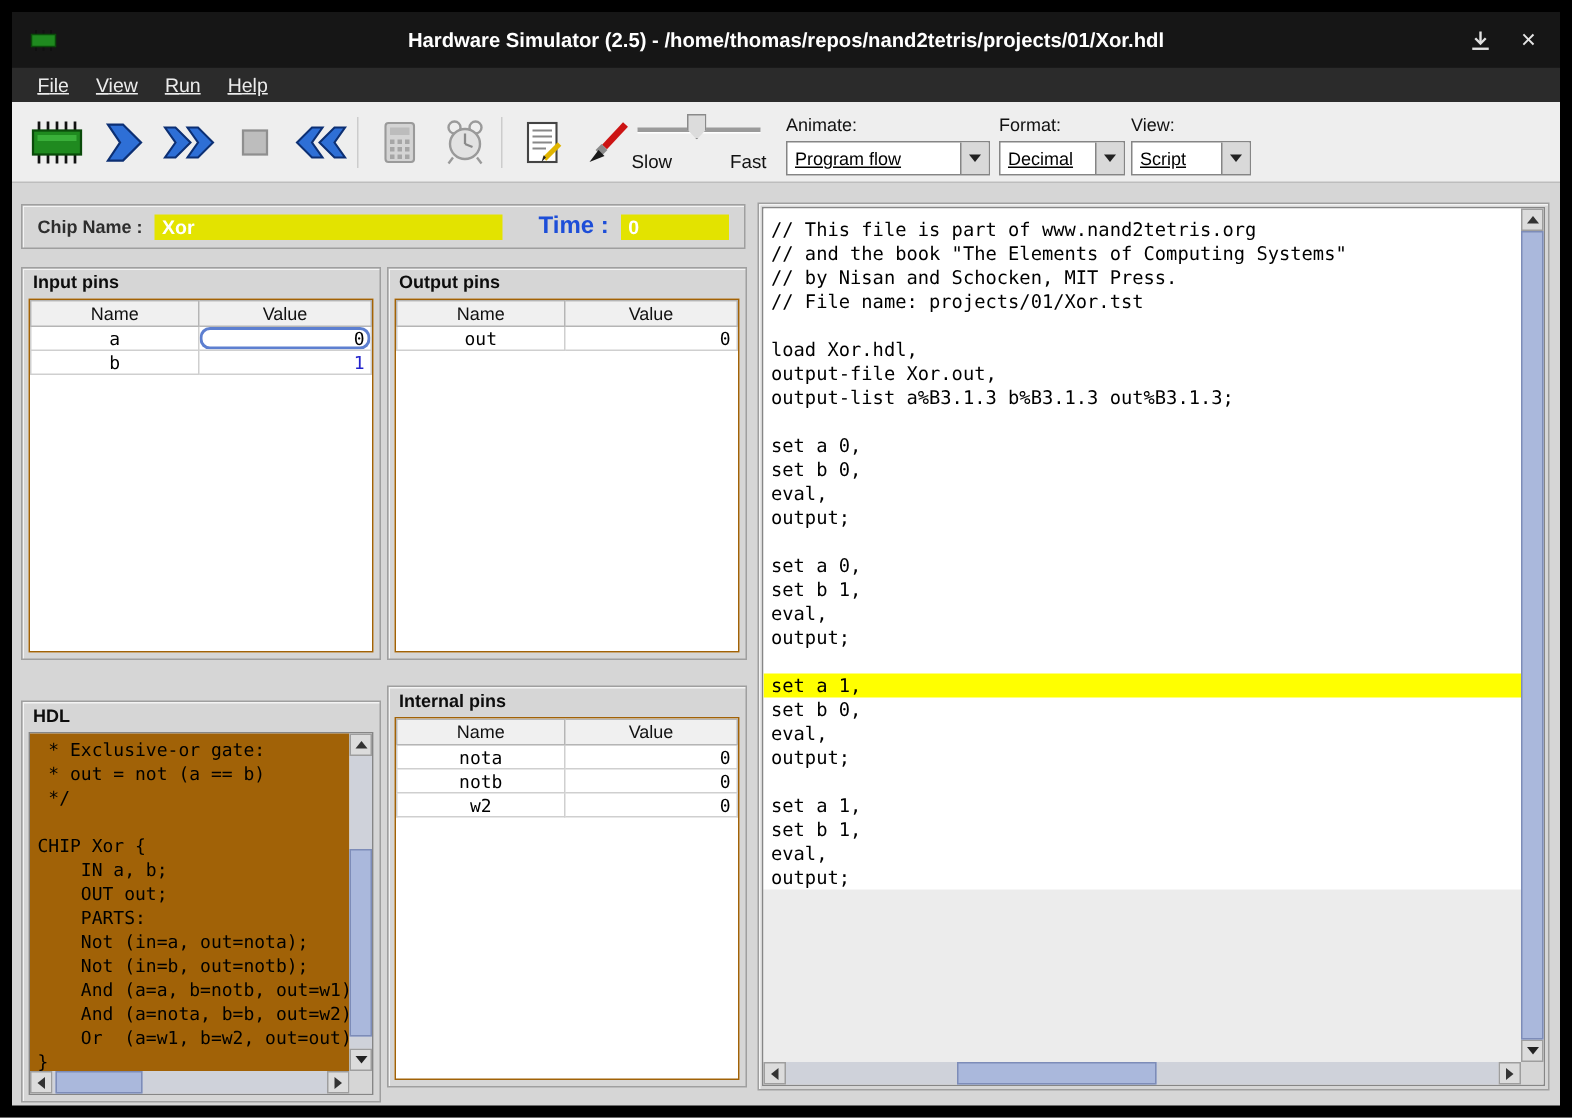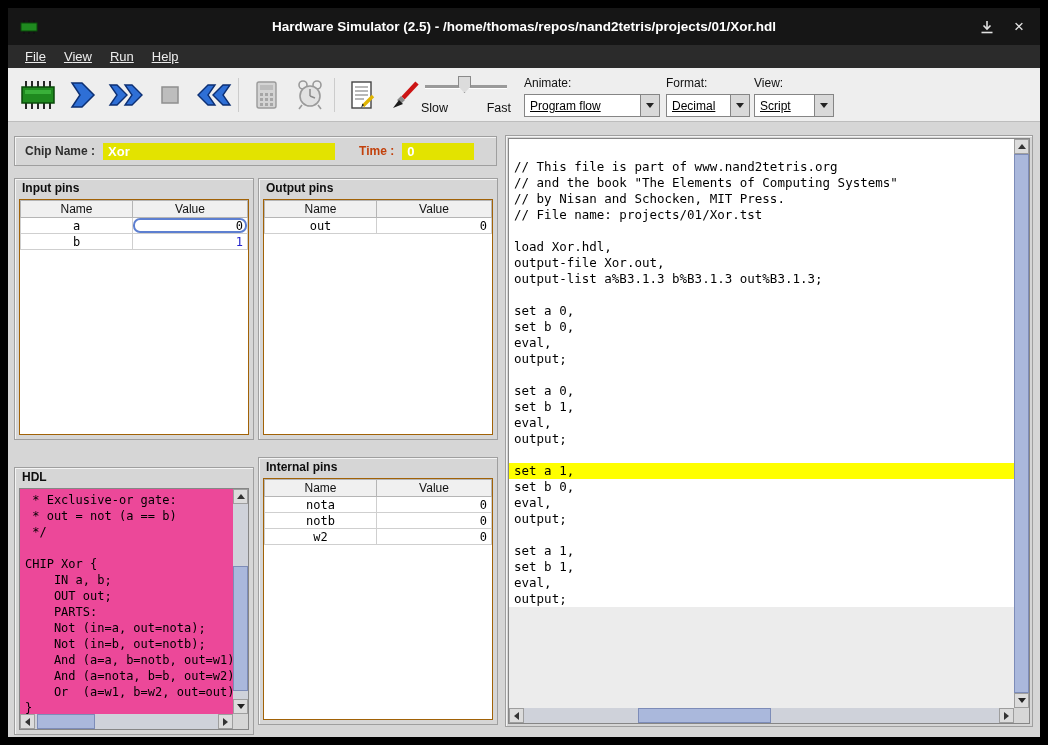--- a/index.html
+++ b/index.html
@@ -64,21 +64,21 @@
   .main { position:absolute; left:8px; top:122px; width:1032px; height:615px; background:#d6d6d6; }
   .panel { position:absolute; border:1px solid #9f9f9f;
            box-shadow:inset 1px 1px 0 #f4f4f4; }
   .panel-title { position:absolute; top:2px; left:7px; font-size:12px; font-weight:bold; color:#0d0d0d; }
   .panel-body { position:absolute; left:4px; right:4px; top:20px; bottom:4px; }
 
   
   .chip-header { left:6px; top:14px; width:483px; height:30px; display:flex;
                  align-items:center; padding:0 10px; }
   .chip-label { font-size:12px; font-weight:bold; color:#2e2e2e; margin-right:8px; white-space:nowrap; }
-  .time-label { font-size:12px; font-weight:bold; color:#c2410c; margin-left:24px; margin-right:8px; white-space:nowrap; }
+  .time-label { font-size:16px; font-weight:bold; color:#1d4ed8; margin-left:24px; margin-right:8px; white-space:nowrap; }
   .yellow-field { height:17px; background:#e3e300; color:#ffffff; font-weight:bold;
                   font-size:13px; line-height:17px; padding:0 5px; overflow:hidden; white-space:nowrap; }
   .chip-name-field { width:232px; }
   .time-field { width:72px; }
 
   
   .p-input    { left:6px;   top:56px;  width:240px; height:262px; }
   .p-output   { left:250px; top:56px;  width:240px; height:262px; }
   .p-hdl      { left:6px;   top:345px; width:240px; height:268px; }
   .p-internal { left:250px; top:335px; width:240px; height:268px; }
@@ -93,23 +93,23 @@
   .pin-table td { height:16px; border:1px solid #cfcfcf; padding:0 4px;
                   font-family:"DejaVu Sans Mono",monospace; font-size:12px; color:#000; }
   td.name { text-align:center; }
   td.val  { text-align:right; }
   tr[data-state="editing"] td.val { box-shadow:inset 0 0 0 2px #5d7fd0; border-radius:7px; }
   tr[data-state="changed"] td.val { color:#2323cc; }
 
   
   .code-line { height:16px; line-height:16px; white-space:pre; overflow:hidden;
                font-family:"DejaVu Sans Mono",monospace; font-size:12px; color:#000; }
-  .hdl-view { padding:3px 0 0 5px; background:#ec4899; }
+  .hdl-view { padding:3px 0 0 5px; background:#a16207; }
   .script-view { background:#ececec; }
-  .script-lines { background:#ffffff; padding-top:20px; }
+  .script-lines { background:#ffffff; padding-top:6px; }
   .script-line { font-size:12.5px; padding-left:5px; }
   .script-line.highlight { background:#ffff00; }
 
   
   .scrollpane { display:grid; grid-template-columns:1fr 15px; grid-template-rows:1fr 15px;
                 width:100%; height:100%; border:1px solid #868686; background:#fff; }
   .sp-view { grid-column:1; grid-row:1; overflow:hidden; }
   .sb-v { grid-column:2; grid-row:1; display:flex; flex-direction:column; background:#d3d3d3; }
   .sb-h { grid-column:1; grid-row:2; display:flex; flex-direction:row; background:#d3d3d3; }
   .sb-corner { grid-column:2; grid-row:2; background:#d6d6d6; }

